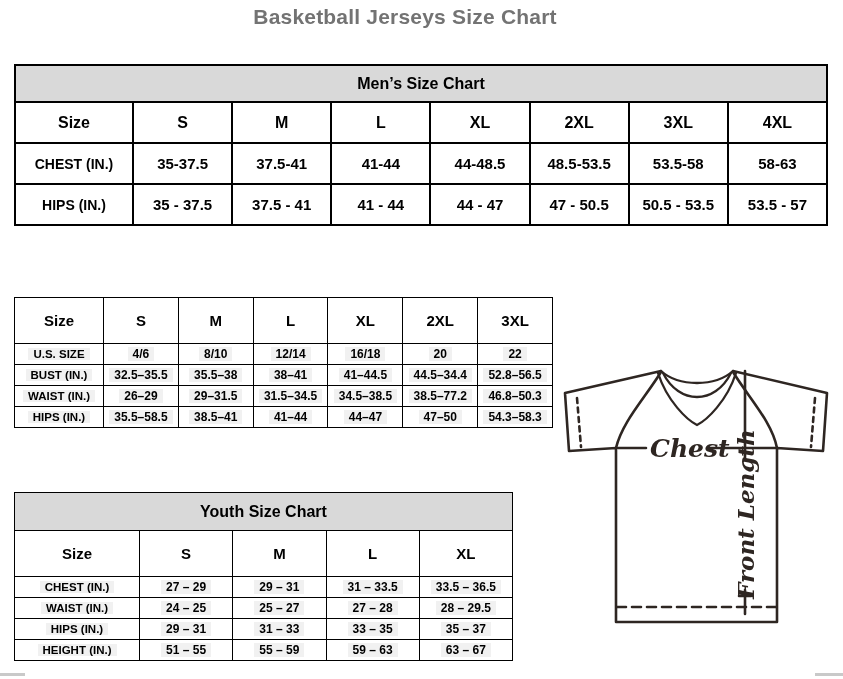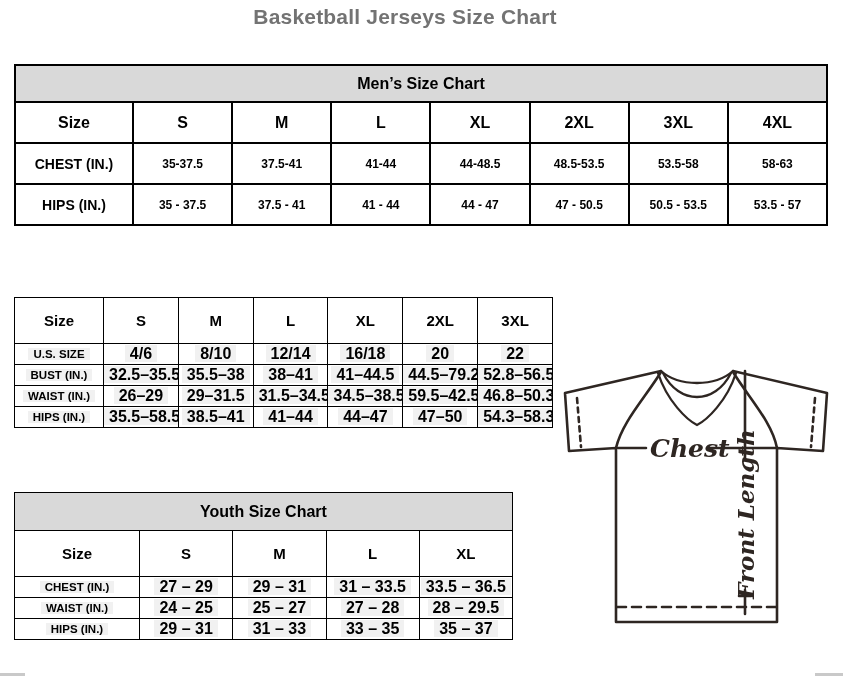--- a/index.html
+++ b/index.html
@@ -21,32 +21,32 @@
   table.tbl th, table.tbl td {
     border:2px solid #000; padding:0; text-align:center; vertical-align:middle;
     overflow:hidden; white-space:nowrap;
   }
   .section-header th { background:#d9d9d9; font-size:16px; }
 
   
   #mens-table { left:14px; top:64px; width:814px; }
   #mens-table .section-header th { height:37px; }
   #mens-table .size-row th { height:41px; font-size:16px; }
-  #mens-table td { height:41px; font-size:12px; }
+  #mens-table td { height:41px; font-size:15px; }
   #mens-table td.row-label { font-size:14px; }
 
   
   #womens-table, #youth-table { }
   #womens-table th, #womens-table td,
   #youth-table th, #youth-table td { border-width:1.5px; }
   #womens-table { left:14px; top:297px; width:539px; }
   #youth-table  { left:14px; top:492px; width:499px; }
   #womens-table .section-header th, #youth-table .section-header th { height:38px; }
   #womens-table .size-row th, #youth-table .size-row th { height:46px; font-size:15px; }
-  #womens-table td, #youth-table td { height:21px; font-size:16px; }
+  #womens-table td, #youth-table td { height:21px; font-size:12px; }
   #womens-table td.row-label, #youth-table td.row-label { font-size:11.5px; }
   .hl { background:#f1f1f1; padding:0 5px; }
 
   
   #jersey-svg { position:absolute; left:555px; top:360px; width:288px; height:319px; }
   #jersey-svg text {
     font-family:"DejaVu Serif", serif; font-style:italic; font-weight:bold;
   }
 
   
@@ -135,30 +135,30 @@
       <td><span class="hl">16/18</span></td>
       <td><span class="hl">20</span></td>
       <td><span class="hl">22</span></td>
     </tr>
     <tr>
       <td class="row-label"><span class="hl">BUST (IN.)</span></td>
       <td><span class="hl">32.5–35.5</span></td>
       <td><span class="hl">35.5–38</span></td>
       <td><span class="hl">38–41</span></td>
       <td><span class="hl">41–44.5</span></td>
-      <td><span class="hl">44.5–79.2</span></td>
+      <td><span class="hl">44.5–34.4</span></td>
       <td><span class="hl">52.8–56.5</span></td>
     </tr>
     <tr>
       <td class="row-label"><span class="hl">WAIST (IN.)</span></td>
       <td><span class="hl">26–29</span></td>
       <td><span class="hl">29–31.5</span></td>
       <td><span class="hl">31.5–34.5</span></td>
       <td><span class="hl">34.5–38.5</span></td>
-      <td><span class="hl">59.5–42.5</span></td>
+      <td><span class="hl">38.5–77.2</span></td>
       <td><span class="hl">46.8–50.3</span></td>
     </tr>
     <tr>
       <td class="row-label"><span class="hl">HIPS (IN.)</span></td>
       <td><span class="hl">35.5–58.5</span></td>
       <td><span class="hl">38.5–41</span></td>
       <td><span class="hl">41–44</span></td>
       <td><span class="hl">44–47</span></td>
       <td><span class="hl">47–50</span></td>
       <td><span class="hl">54.3–58.3</span></td>
@@ -199,20 +199,27 @@
       <td><span class="hl">27 – 28</span></td>
       <td><span class="hl">28 – 29.5</span></td>
     </tr>
     <tr>
       <td class="row-label"><span class="hl">HIPS (IN.)</span></td>
       <td><span class="hl">29 – 31</span></td>
       <td><span class="hl">31 – 33</span></td>
       <td><span class="hl">33 – 35</span></td>
       <td><span class="hl">35 – 37</span></td>
     </tr>
+    <tr>
+      <td class="row-label"><span class="hl">HEIGHT (IN.)</span></td>
+      <td><span class="hl">51 – 55</span></td>
+      <td><span class="hl">55 – 59</span></td>
+      <td><span class="hl">59 – 63</span></td>
+      <td><span class="hl">63 – 67</span></td>
+    </tr>
   </tbody>
 </table>
 
 <svg id="jersey-svg" viewBox="0 0 288 319">
   <g fill="none" stroke="#2e2622" stroke-width="2.6" stroke-linejoin="round" stroke-linecap="round">
 
     <path d="M106,11 L10,33 L14,91 L61,88 L61,262 L222,262 L222,88 L268,91 L272,33 L178,11"></path>
 
     <path d="M106,12 C90,38 67,62 61,88"></path>
     <path d="M178,12 C194,38 217,62 222,88"></path>

